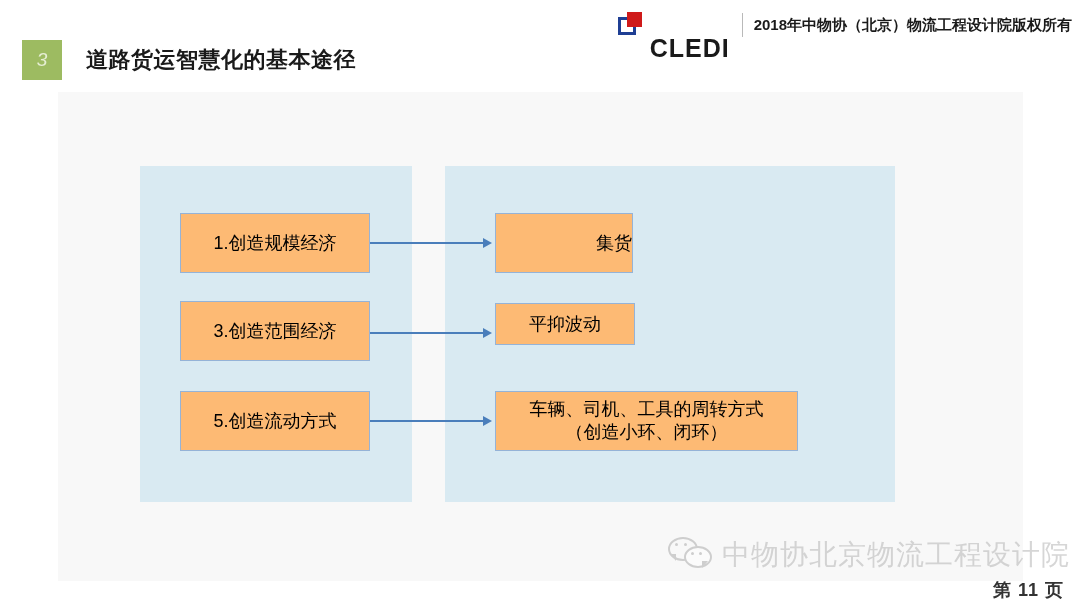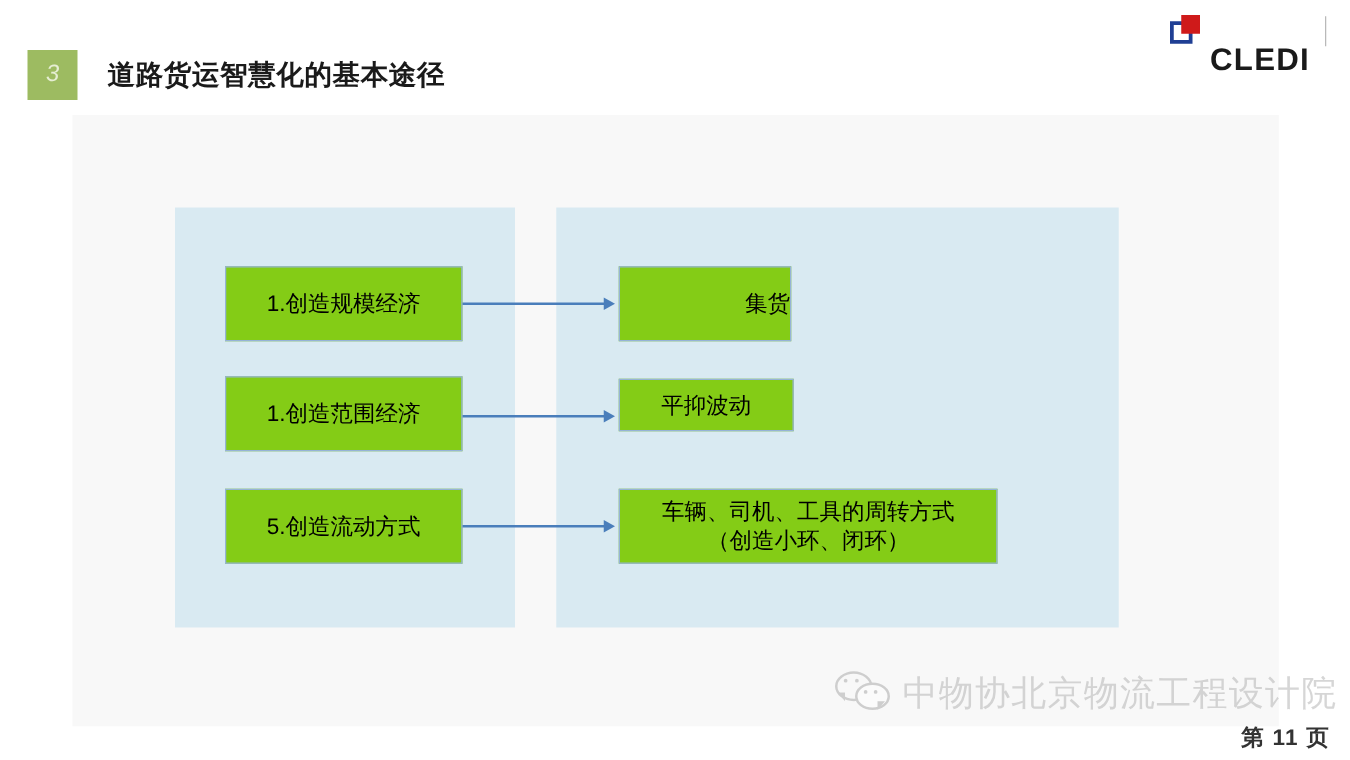--- a/index.html
+++ b/index.html
@@ -114,21 +114,21 @@
     top: 166px;
     height: 336px;
     background: #d9eaf2;
   }
   .col-left  { left: 140px; width: 272px; }
   .col-right { left: 445px; width: 450px; }
 
   
   .node {
     position: absolute;
-    background: #84cc16;
+    background: #fdba74;
     border: 1px solid #95b3d7;
     box-sizing: border-box;
     display: flex;
     align-items: center;
     justify-content: center;
     text-align: center;
     color: #000000;
     font-size: 18px;
     line-height: 1.35;
   }
@@ -252,35 +252,36 @@
 
 <div id="slide">
 
   <div class="hdr-brand">
     <span class="logo-mark">
       <span class="sq-blue"></span>
       <span class="sq-red"></span>
     </span>
     <span class="logo-text">CLEDI</span>
     <span class="hdr-divider"></span>
+    <span class="hdr-copy">2018年中物协（北京）物流工程设计院版权所有</span>
   </div>
 
   <div class="num-badge">3</div>
   <div class="slide-title">道路货运智慧化的基本途径</div>
 
   <div class="content-panel"></div>
 
   <div class="col col-left"></div>
   <div class="col col-right"></div>
 
   <div class="node node-l1">
     <span class="node-text">1.创造规模经济</span>
   </div>
   <div class="node node-l2">
-    <span class="node-text">1.创造范围经济</span>
+    <span class="node-text">3.创造范围经济</span>
   </div>
   <div class="node node-l3">
     <span class="node-text">5.创造流动方式</span>
   </div>
 
   <div class="node node-r1">
     <span class="node-text">集货</span>
   </div>
   <div class="node node-r2">
     <span class="node-text">平抑波动</span>

